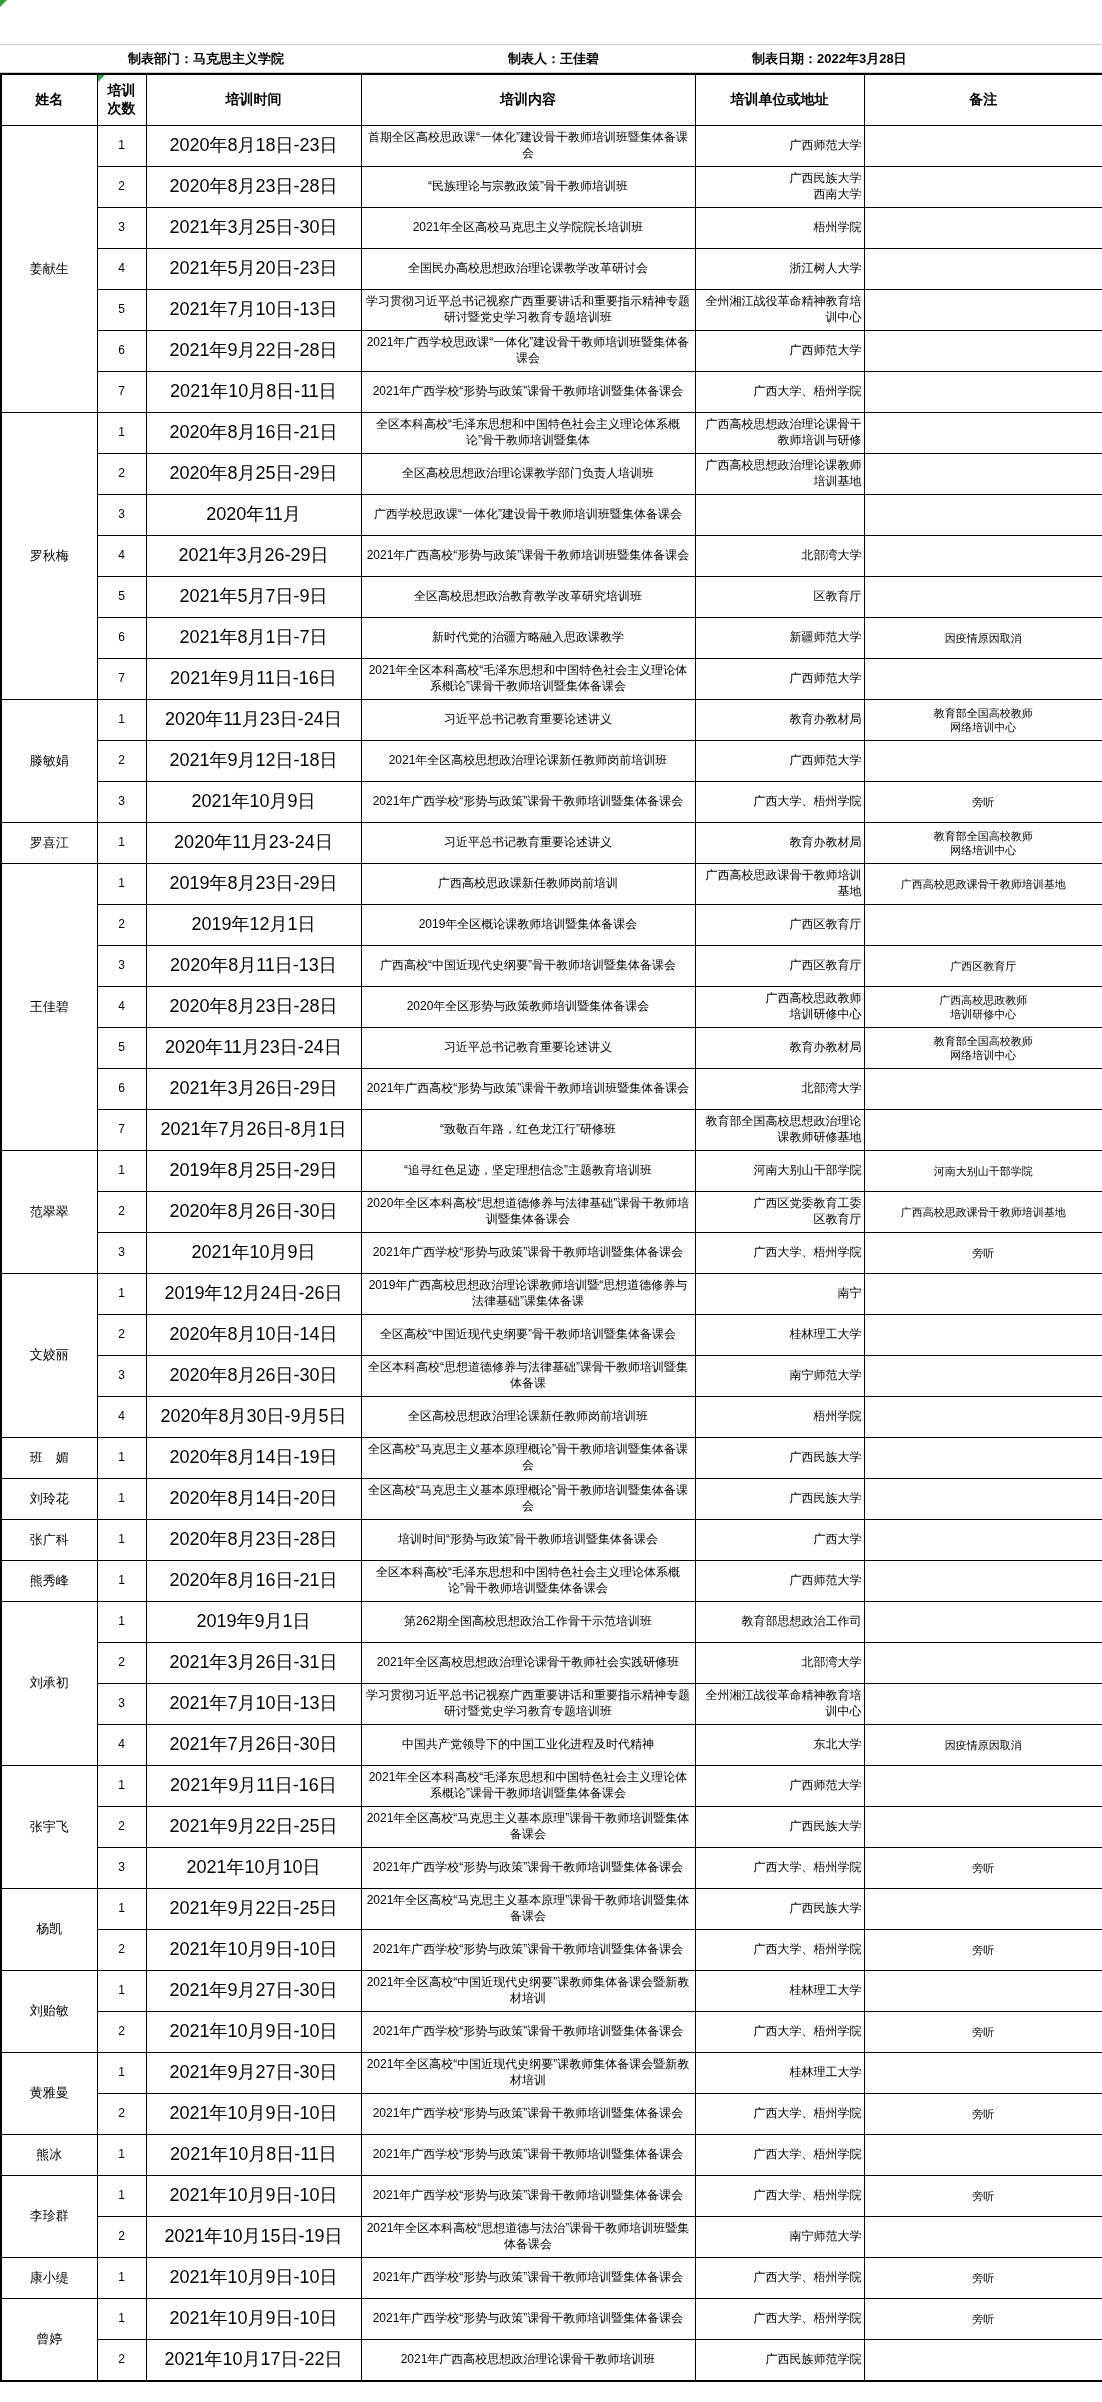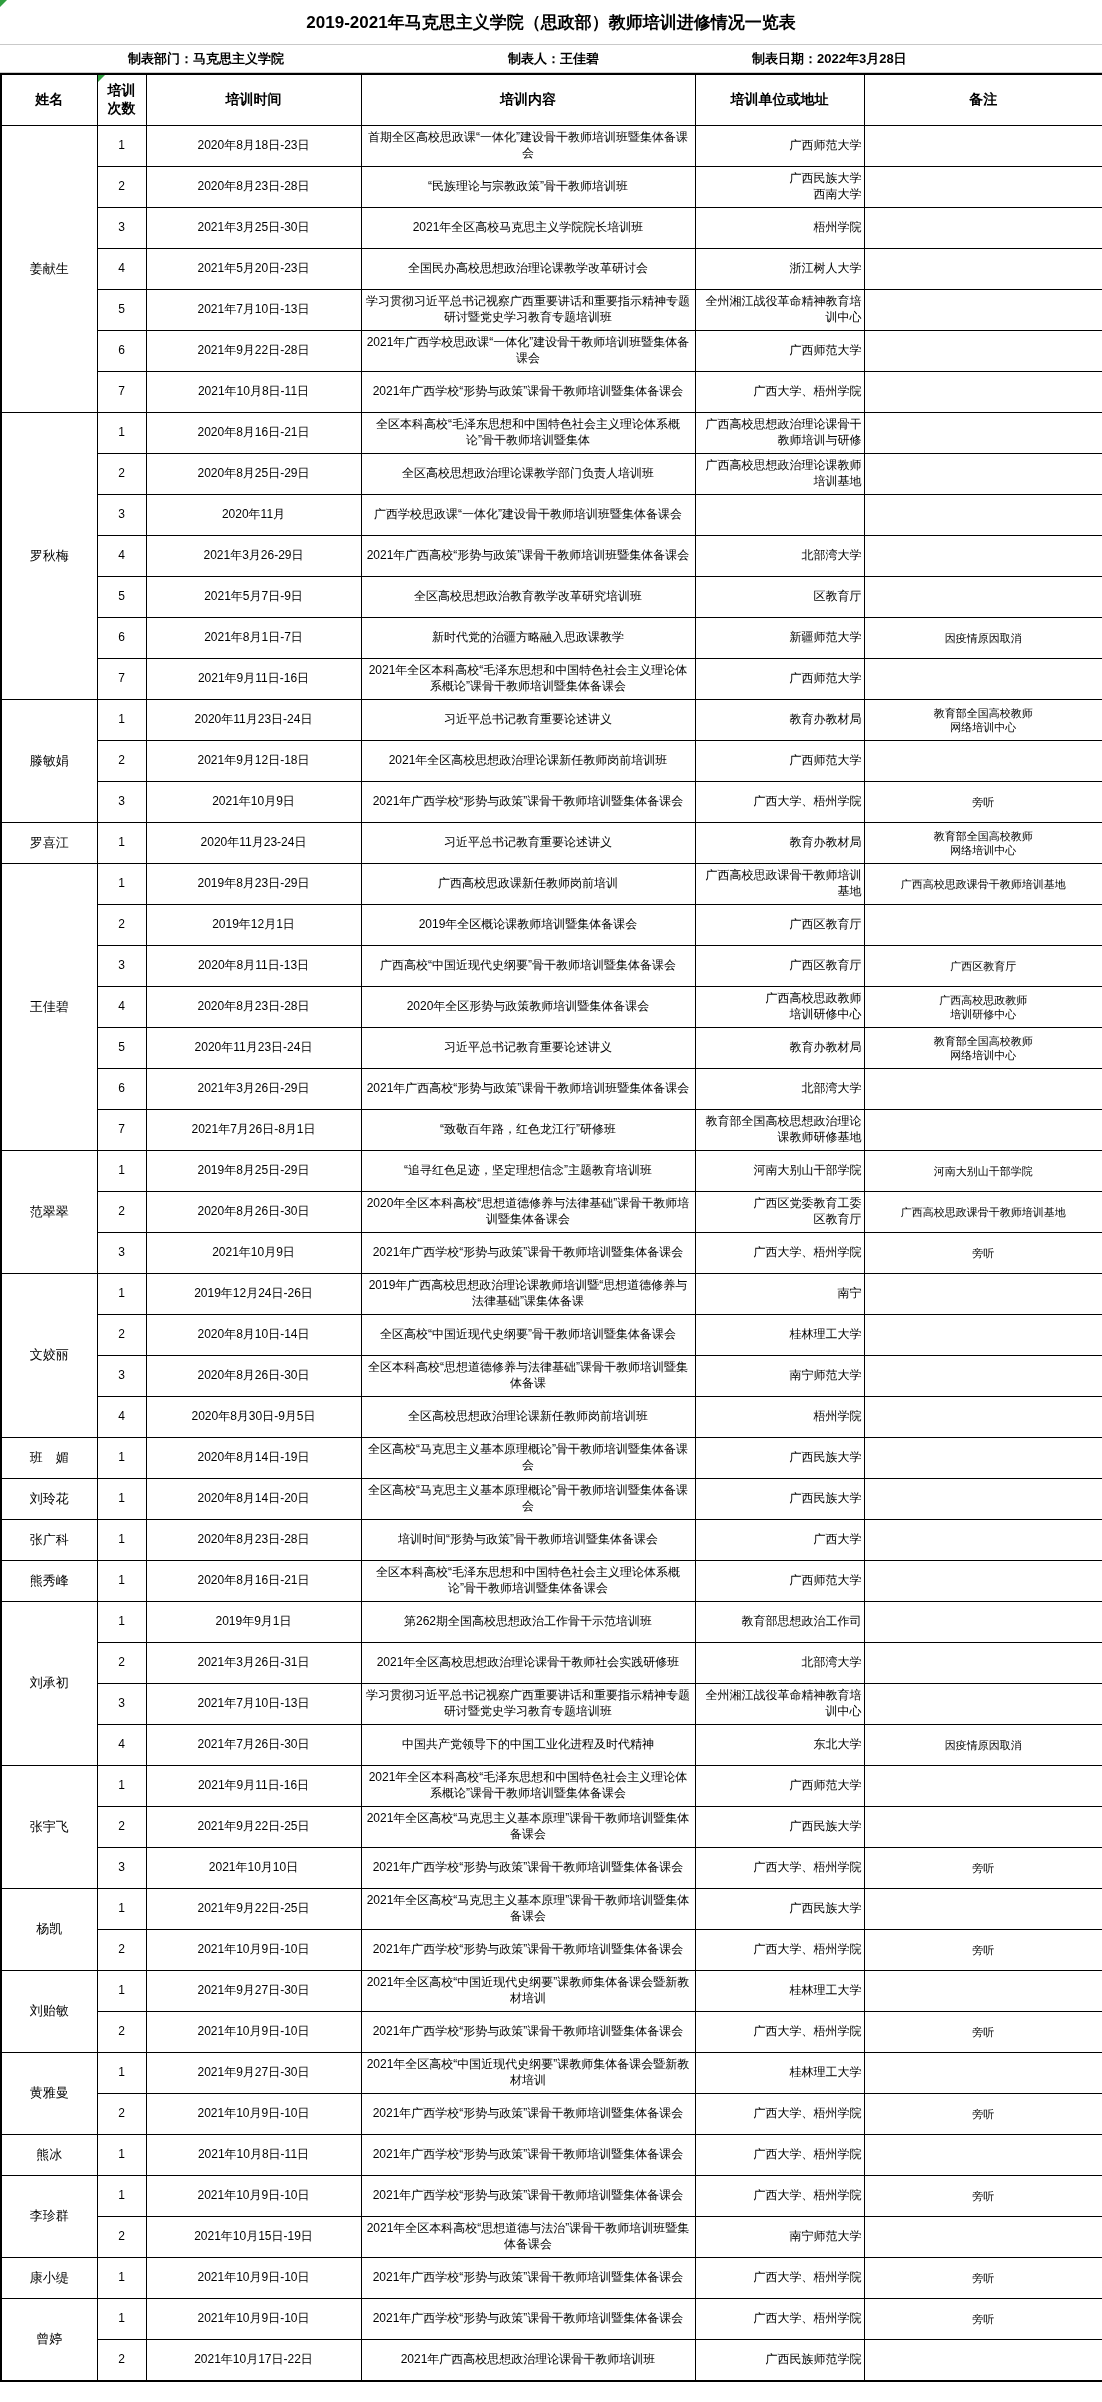--- a/index.html
+++ b/index.html
@@ -15,35 +15,34 @@
   .meta-author { left:508px; }
   .meta-date { left:752px; }
   table.training { border-collapse:collapse; table-layout:fixed; width:1102px;
     font-size:12px; border:2px solid #000; }
   th,td { border:1px solid #000; text-align:center; vertical-align:middle;
     padding:1px 2px; white-space:pre-line; word-break:break-all; }
   thead th { height:48px; font-size:14px; font-weight:bold; position:relative; }
   tbody td { height:38px; line-height:1.3; }
   .name-cell { font-size:13px; }
   .no-cell { font-size:12px; }
-  .time-cell { font-size:12px; }
+  .time-cell { font-size:18px; }
   .content-cell { font-size:12px; }
   .unit-cell { font-size:12px;text-align:right; }
   .note-cell { font-size:11px; }
   .tri { position:absolute; top:0; left:0; width:0; height:0;
     border-top:7px solid #2f9e3f; border-right:7px solid transparent; }
 </style>
 </head>
 <body>
 
 <div class="sheet">
 
   <div class="title-row">
     <span class="tri"></span>
-    <span>2019-2021年马克思主义学院（思政部）教师培训进修情况一览表</span>
   </div>
 
   <div class="meta-row">
     <span class="meta-dept">制表部门：马克思主义学院</span>
     <span class="meta-author">制表人：王佳碧</span>
     <span class="meta-date">制表日期：2022年3月28日</span>
   </div>
 
   <table class="training">
     <colgroup>

